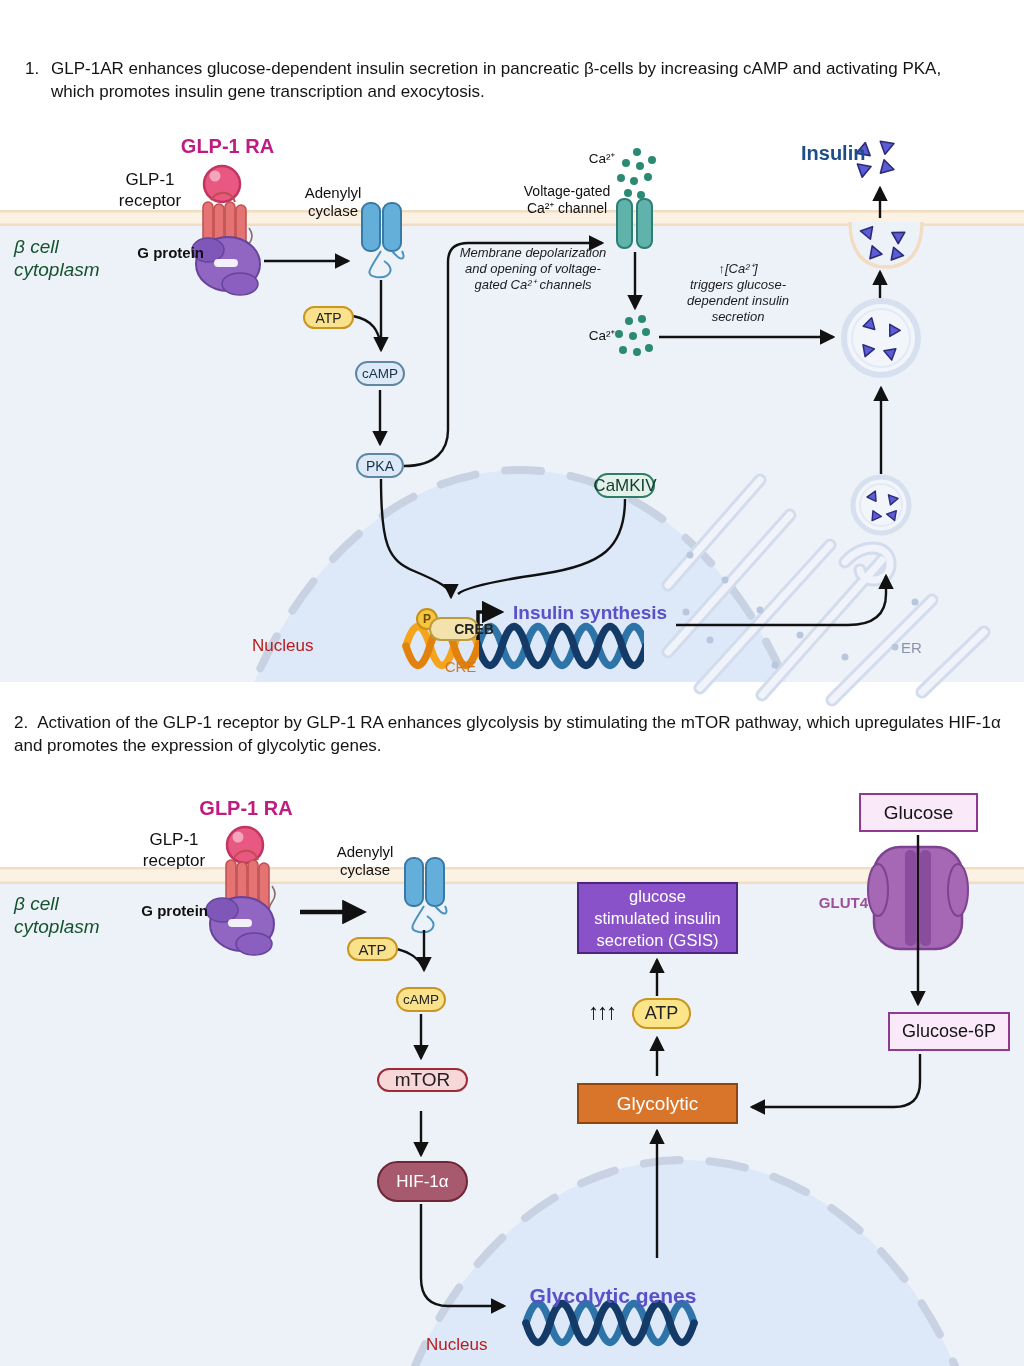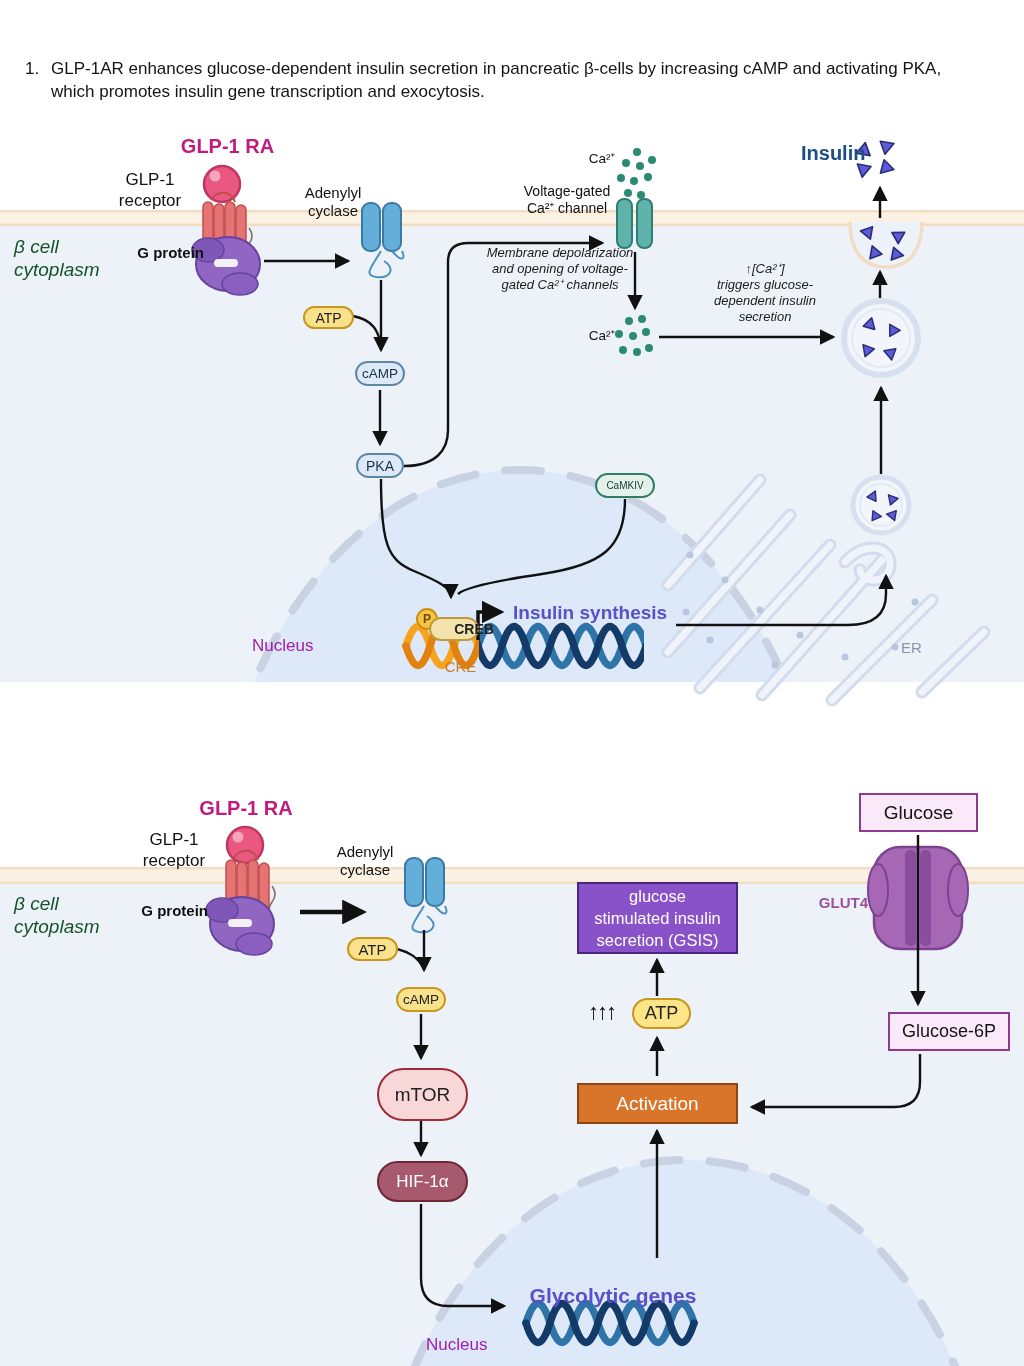--- a/index.html
+++ b/index.html
@@ -10,23 +10,23 @@
   .c{text-align:center;} .r{text-align:right;}
   .heading{font-size:17px;line-height:1.38;color:#141414;z-index:3;position:absolute;display:flex;gap:8px;}
   .heading .num{flex:0 0 18px;}
   .pill{position:absolute;z-index:3;display:flex;align-items:center;justify-content:center;
         border-radius:999px;box-sizing:border-box;background:#fff;}
   .box{position:absolute;z-index:3;display:flex;align-items:center;justify-content:center;
        box-sizing:border-box;text-align:center;}
   .yellow{background:#fae28c;border:2px solid #c9961f;color:#222;}
   .bluepill{background:#dde9f6;border:2px solid #5d87a5;color:#17324a;}
   .greenpill{background:#e3f1ea;border:2px solid #2f7d64;color:#123a2e;}
-  .note{font-style:italic;font-size:13px;color:#1c1c1c;padding-left:27px;}
+  .note{font-style:italic;font-size:13px;color:#1c1c1c;}
   .faded{color:#14532d;font-size:19px;font-style:italic;}
-  .nuc{color:#a21caf;font-size:17px;}
+  .nuc{color:#b91c1c;font-size:17px;}
   .magenta{color:#bf1b80;font-weight:bold;font-size:20px;}
   .pinkbox{background:#f9e9f9;border:2.5px solid #8e3a8e;color:#141414;font-size:19px;}
 </style>
 </head>
 <body>
 
 <div id="stage">
 
 <svg id="art" width="1024" height="1366" viewBox="0 0 1024 1366">
   <defs>
@@ -311,34 +311,37 @@
       <path d="M918,835 L918,1004" marker-end="url(#arr)"></path>
       <path d="M920,1054 L920,1082 Q920,1107 894,1107 L752,1107" marker-end="url(#arr)"></path>
     </g>
   </g>
 </svg>
 
 <div class="heading" style="left:25px;top:57px;width:950px;">
   <span class="num">1.</span>
   <span>GLP-1AR enhances glucose-dependent insulin secretion in pancreatic β-cells by increasing cAMP and activating PKA, which promotes insulin gene transcription and exocytosis.</span>
 </div>
+<div class="heading" style="left:14px;top:711px;width:1000px;display:block;">
+  <span class="num" style="display:inline;margin-right:9px;">2.</span><span>Activation of the GLP-1 receptor by GLP-1 RA enhances glycolysis by stimulating the mTOR pathway, which upregulates HIF-1α and promotes the expression of glycolytic genes.</span>
+</div>
 
 <div class="lbl c magenta" style="left:170px;top:134px;width:115px;">GLP-1 RA</div>
 <div class="lbl c" style="left:103px;top:170px;width:94px;font-size:17px;">GLP-1
 receptor</div>
 <div class="lbl r" style="left:114px;top:244px;width:90px;font-size:15px;font-weight:bold;">G protein</div>
 <div class="lbl c" style="left:278px;top:184px;width:110px;font-size:15px;">Adenylyl
 cyclase</div>
 <div class="lbl faded" style="left:14px;top:235px;width:90px;">β cell
 cytoplasm</div>
 
 <div class="pill yellow" style="left:303px;top:306px;width:51px;height:23px;font-size:14px;">ATP</div>
 <div class="pill bluepill" style="left:355px;top:361px;width:50px;height:25px;font-size:13.5px;">cAMP</div>
 <div class="pill bluepill" style="left:356px;top:453px;width:48px;height:25px;font-size:14px;">PKA</div>
-<div class="pill greenpill" style="left:595px;top:473px;width:60px;height:25px;font-size:10px;">CaMKIV</div>
+<div class="pill greenpill" style="left:595px;top:473px;width:60px;height:25px;font-size:17px;">CaMKIV</div>
 
 <div class="lbl c note" style="left:447px;top:245px;width:172px;">Membrane depolarization
 and opening of voltage-
 gated Ca²⁺ channels</div>
 <div class="lbl c" style="left:503px;top:183px;width:128px;font-size:14px;">Voltage-gated
 Ca²⁺ channel</div>
 <div class="lbl r" style="left:575px;top:151px;width:40px;font-size:13.5px;">Ca²⁺</div>
 <div class="lbl r" style="left:575px;top:328px;width:40px;font-size:13.5px;">Ca²⁺</div>
 <div class="lbl c note" style="left:668px;top:261px;width:140px;">↑[Ca²⁺]
 triggers glucose-
@@ -357,29 +360,29 @@
 <div class="lbl c" style="left:126px;top:830px;width:96px;font-size:17px;">GLP-1
 receptor</div>
 <div class="lbl r" style="left:116px;top:902px;width:92px;font-size:15px;font-weight:bold;">G protein</div>
 <div class="lbl c" style="left:310px;top:843px;width:110px;font-size:15px;">Adenylyl
 cyclase</div>
 <div class="lbl faded" style="left:14px;top:892px;width:90px;">β cell
 cytoplasm</div>
 
 <div class="pill yellow" style="left:347px;top:937px;width:51px;height:24px;font-size:15px;">ATP</div>
 <div class="pill yellow" style="left:396px;top:987px;width:50px;height:25px;font-size:13.5px;">cAMP</div>
-<div class="pill" style="left:377px;top:1068px;width:91px;height:53px;background:#f7d7d8;border:2.5px solid #9e2b35;font-size:19px;color:#222;">mTOR</div>
+<div class="pill" style="left:377px;top:1068px;width:91px;height:24px;background:#f7d7d8;border:2.5px solid #9e2b35;font-size:19px;color:#222;">mTOR</div>
 <div class="pill" style="left:377px;top:1161px;width:91px;height:41px;background:#a75a6d;border:2.5px solid #6e2737;font-size:17px;color:#fff;">HIF-1α</div>
 
 <div class="box" style="left:577px;top:882px;width:161px;height:72px;background:#8a52c8;border:2.5px solid #4c2580;color:#fff;font-size:16.5px;line-height:1.35;white-space:pre-line;">glucose
 stimulated insulin
 secretion (GSIS)</div>
 <div class="lbl" style="left:588px;top:999px;width:48px;font-size:22px;font-weight:bold;letter-spacing:-2px;">↑↑↑</div>
 <div class="pill" style="left:632px;top:998px;width:59px;height:31px;background:#fce588;border:2.5px solid #c9961f;font-size:18px;color:#222;">ATP</div>
-<div class="box" style="left:577px;top:1083px;width:161px;height:41px;background:#d9742b;border:2.5px solid #8f4511;color:#fff;font-size:19px;">Activation</div>
+<div class="box" style="left:577px;top:1083px;width:161px;height:41px;background:#d9742b;border:2.5px solid #8f4511;color:#fff;font-size:19px;">Glycolytic</div>
 
 <div class="box pinkbox" style="left:859px;top:793px;width:119px;height:39px;">Glucose</div>
 <div class="lbl r" style="left:814px;top:894px;width:54px;font-size:15px;font-weight:bold;color:#9b4f9b;">GLUT4</div>
 <div class="box pinkbox" style="left:888px;top:1012px;width:122px;height:39px;font-size:18px;">Glucose-6P</div>
 
 <div class="lbl c" style="left:518px;top:1283px;width:190px;font-size:21px;font-weight:bold;color:#5a50c8;">Glycolytic genes</div>
 <div class="lbl nuc" style="left:426px;top:1335px;width:80px;">Nucleus</div>
 
 </div>
 

